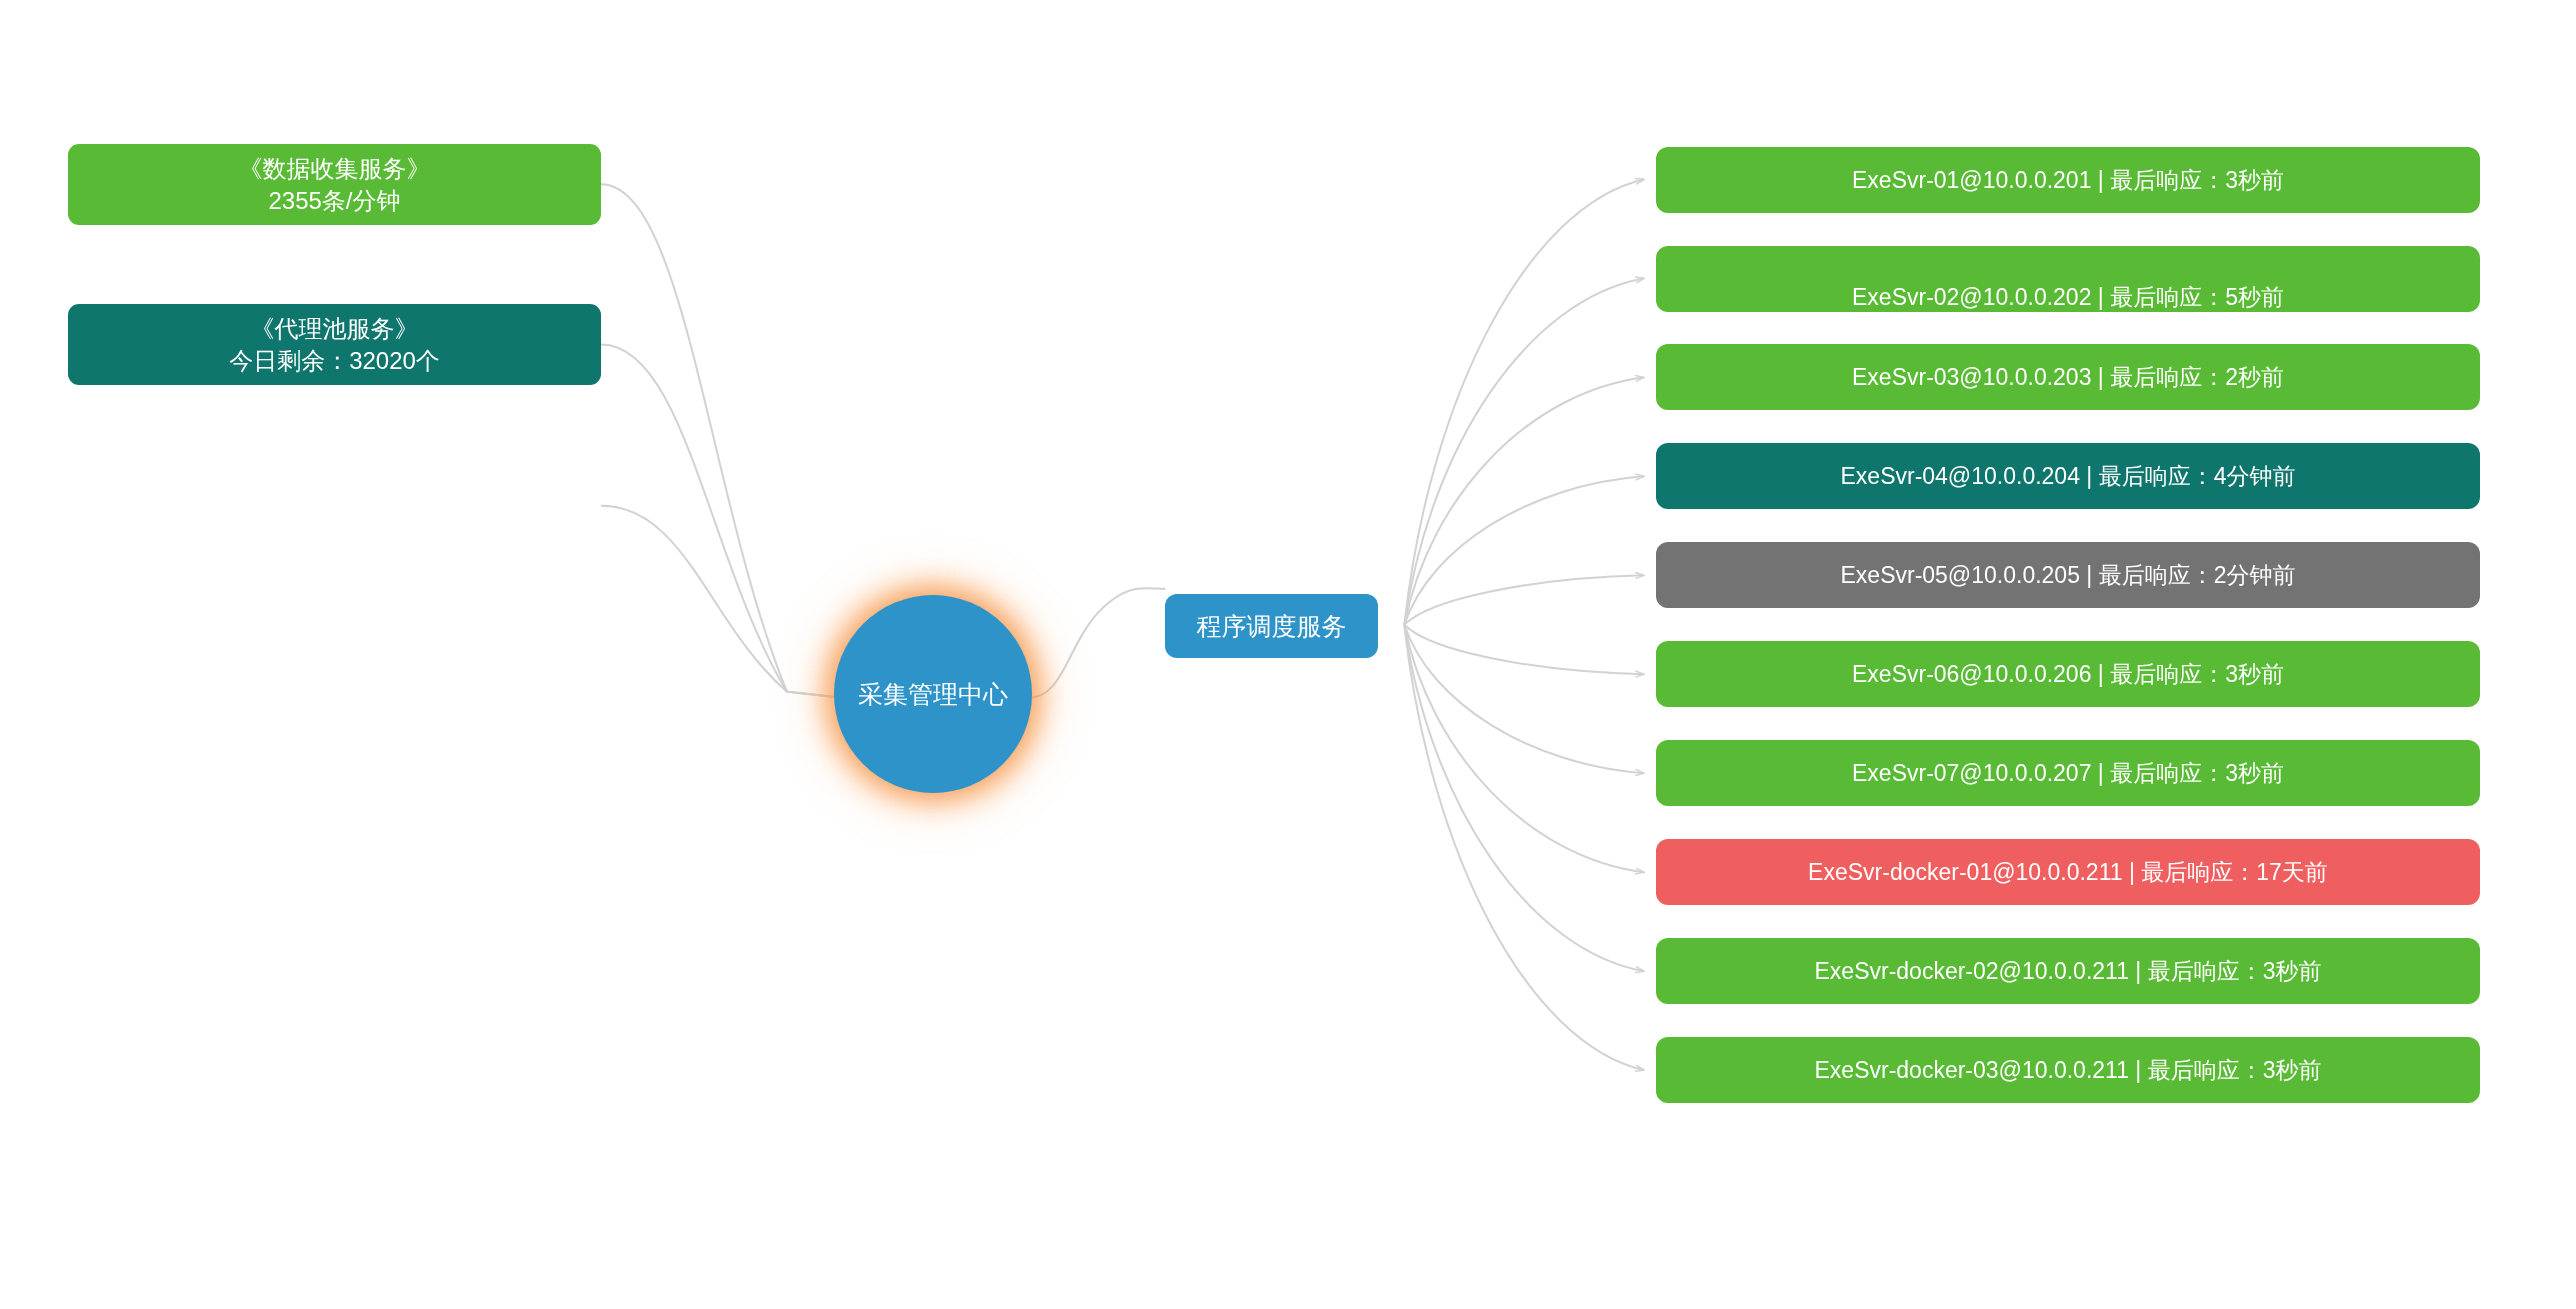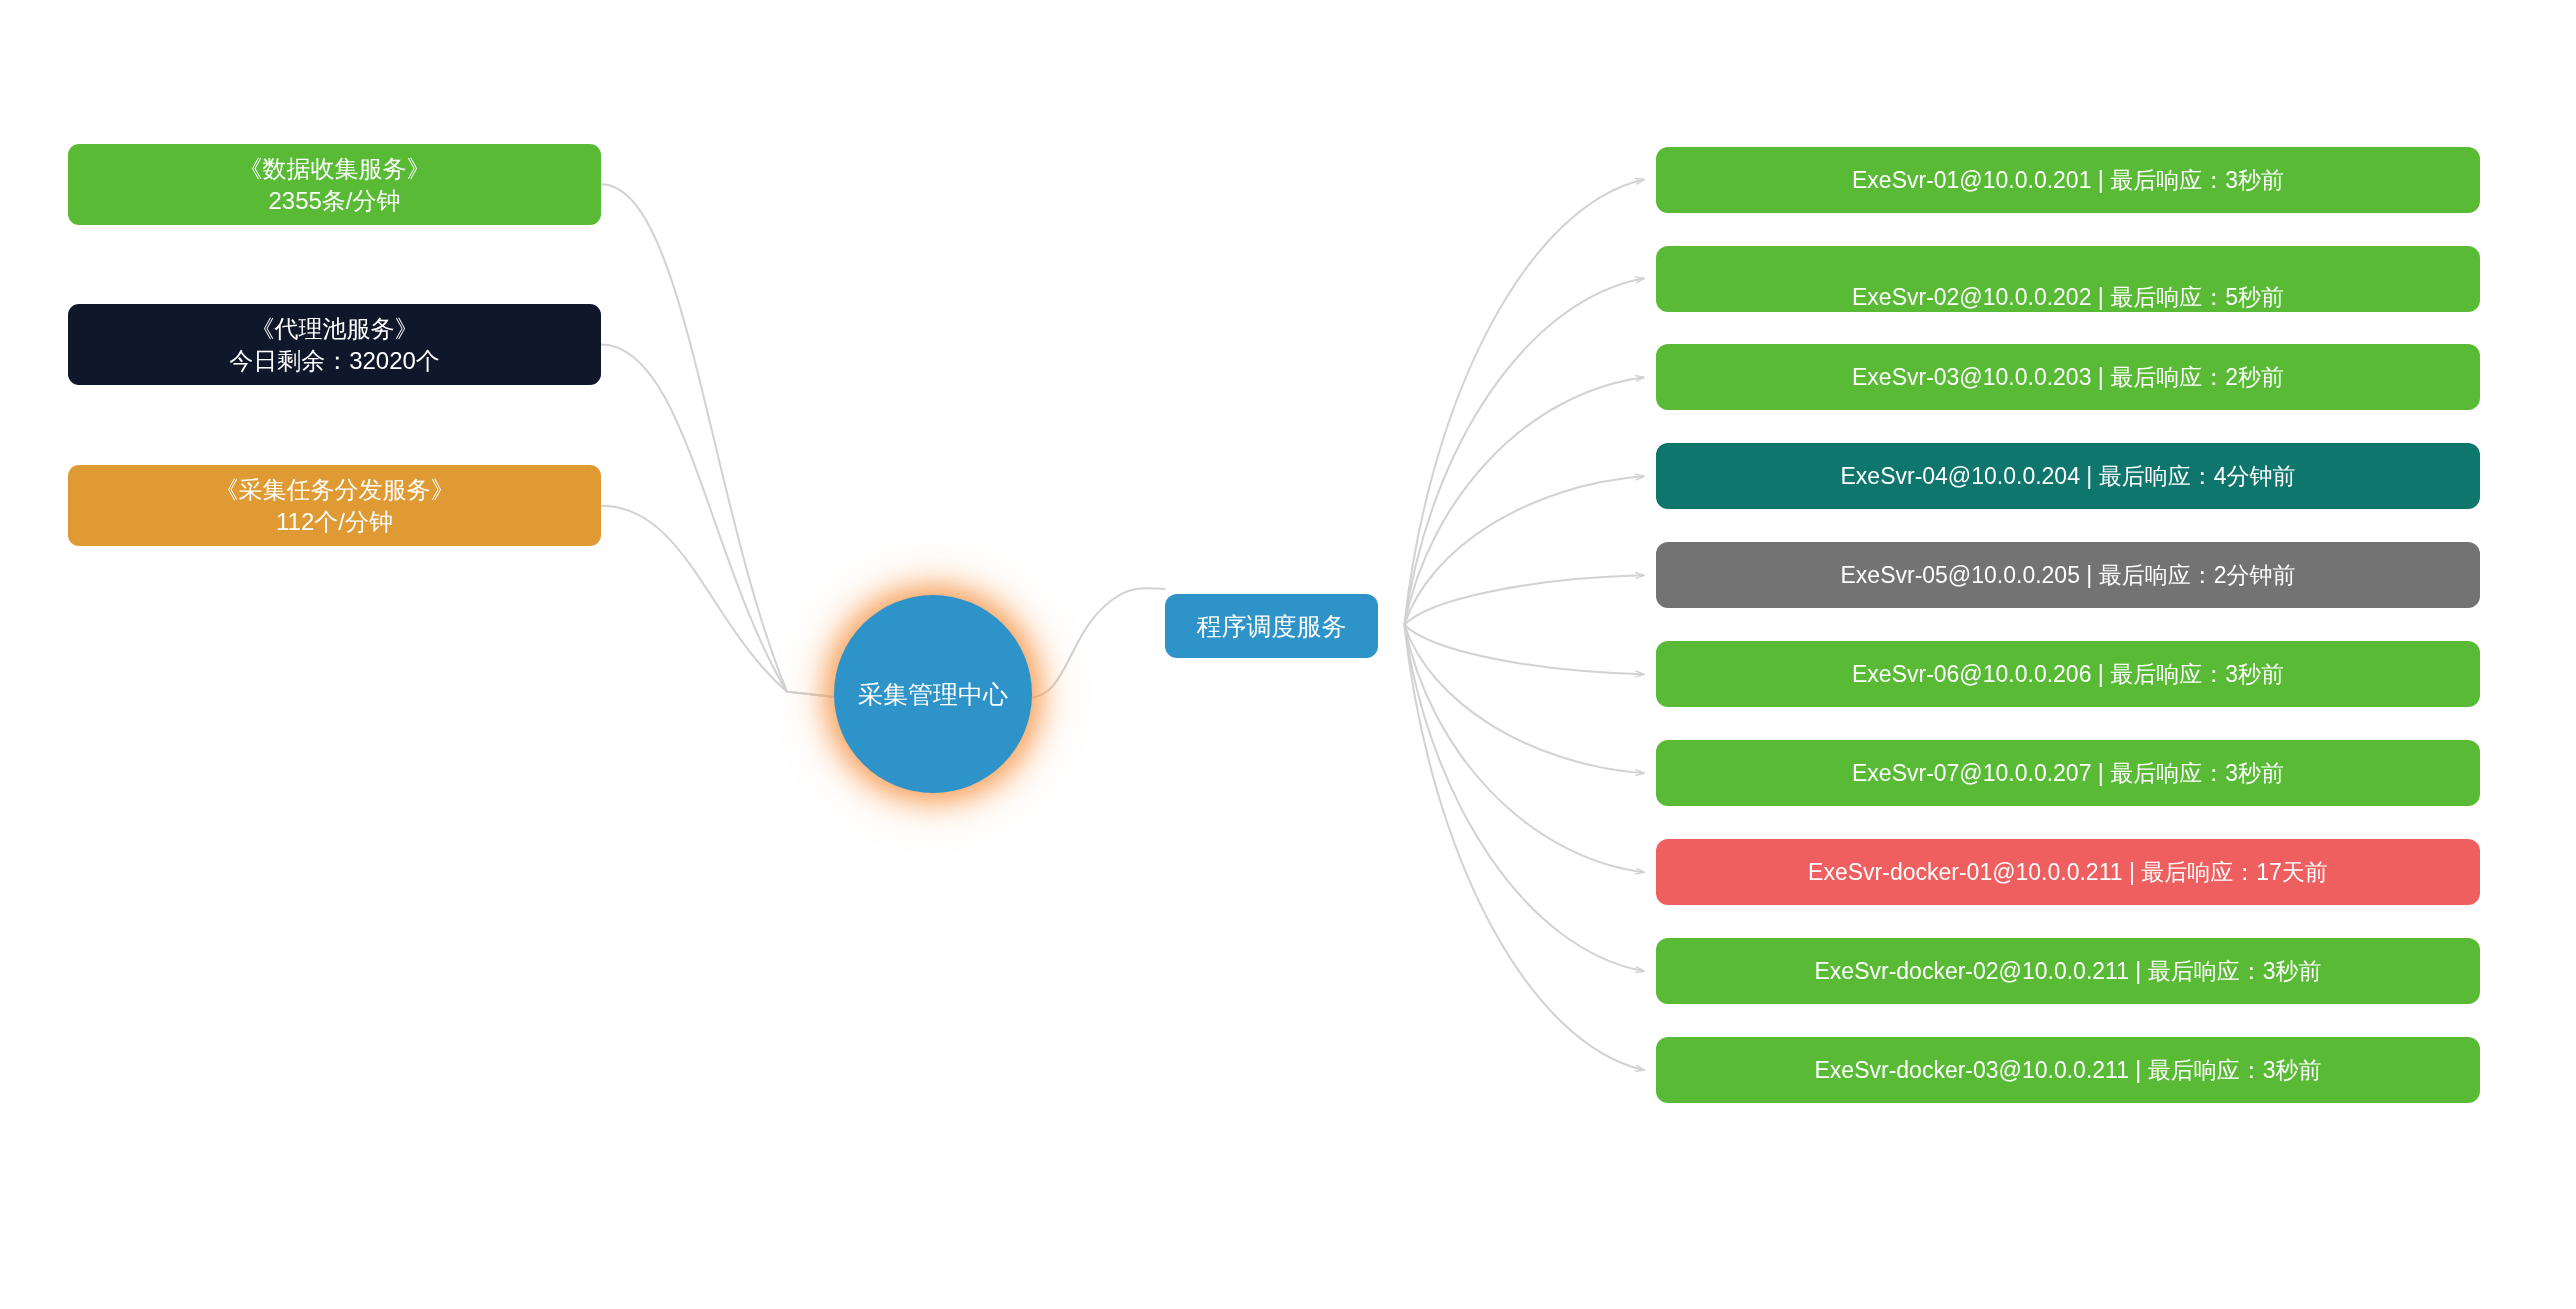--- a/index.html
+++ b/index.html
@@ -61,27 +61,23 @@
         <path d="M1533,682 C1561,822.4 1668.72,935.8 1794,952" marker-end="url(#arrow)"></path>
         <path d="M1533,682 C1561,878.56 1668.72,1037.32 1794,1060" marker-end="url(#arrow)"></path>
         <path d="M1533,682 C1561,934.72 1668.72,1138.84 1794,1168" marker-end="url(#arrow)"></path>
       </g>
   </svg>
 
   <div class="node svc s0" style="background: rgb(89, 187, 53);">
     <span class="ln">《数据收集服务》</span>
     <span class="ln">2355条/分钟</span>
   </div>
-  <div class="node svc s1" style="background: #0f172a;">
+  <div class="node svc s1" style="background: #0f766e;">
     <span class="ln">《代理池服务》</span>
     <span class="ln">今日剩余：32020个</span>
-  </div>
-  <div class="node svc s2" style="background: rgb(224, 154, 52);">
-    <span class="ln">《采集任务分发服务》</span>
-    <span class="ln">112个/分钟</span>
   </div>
 
   <div class="node hub" style="background: rgb(46, 147, 200);">
     <span class="ln">采集管理中心</span>
   </div>
 
   <div class="node sched" style="background: rgb(46, 147, 200);">
     <span class="ln">程序调度服务</span>
   </div>
 

